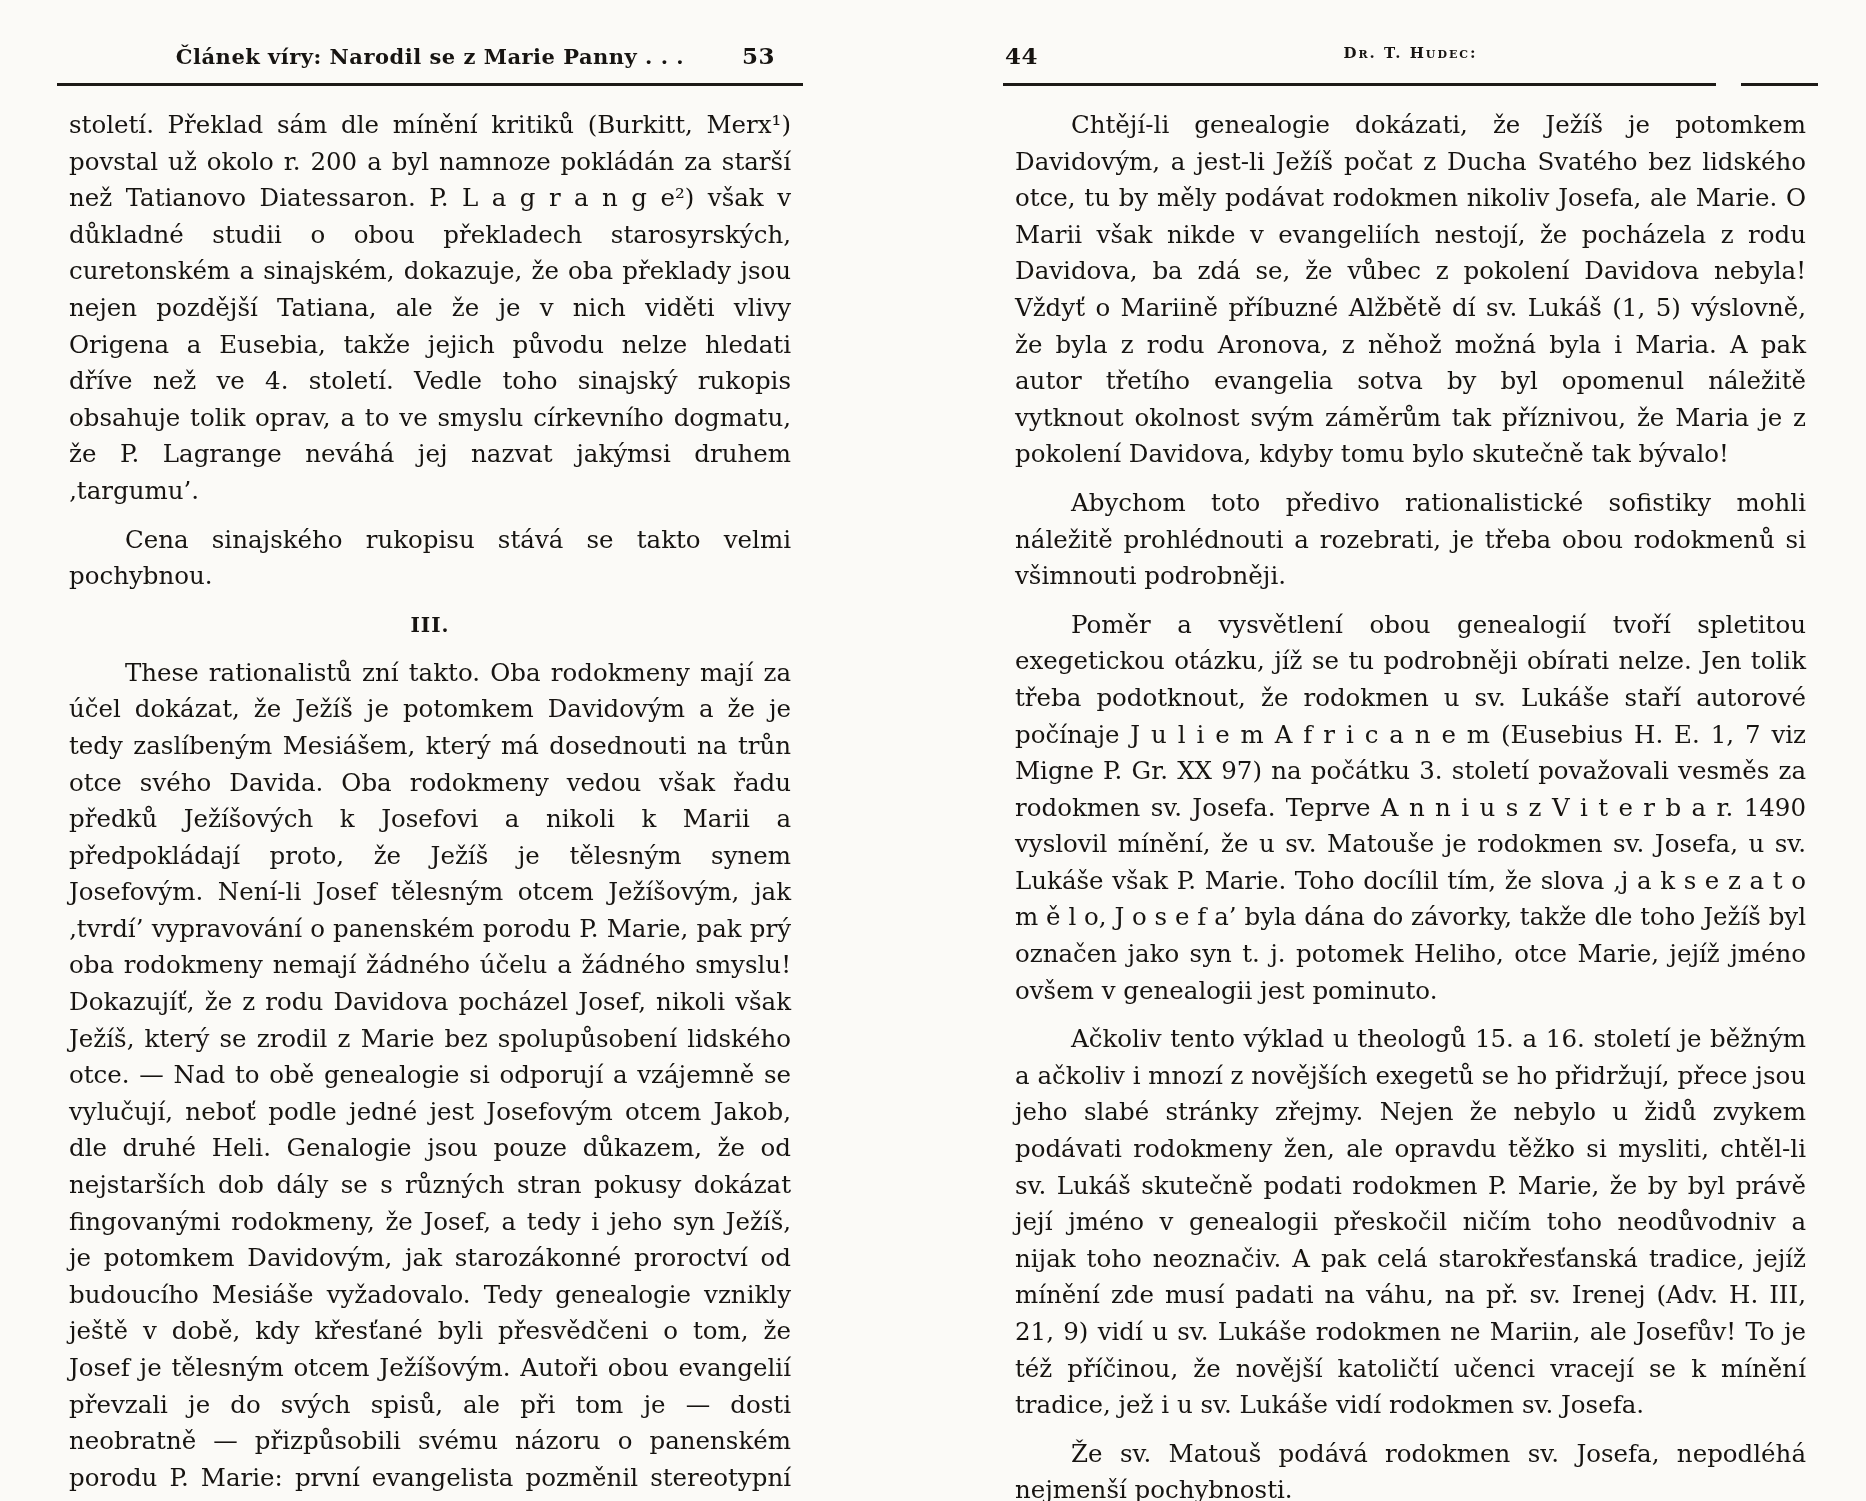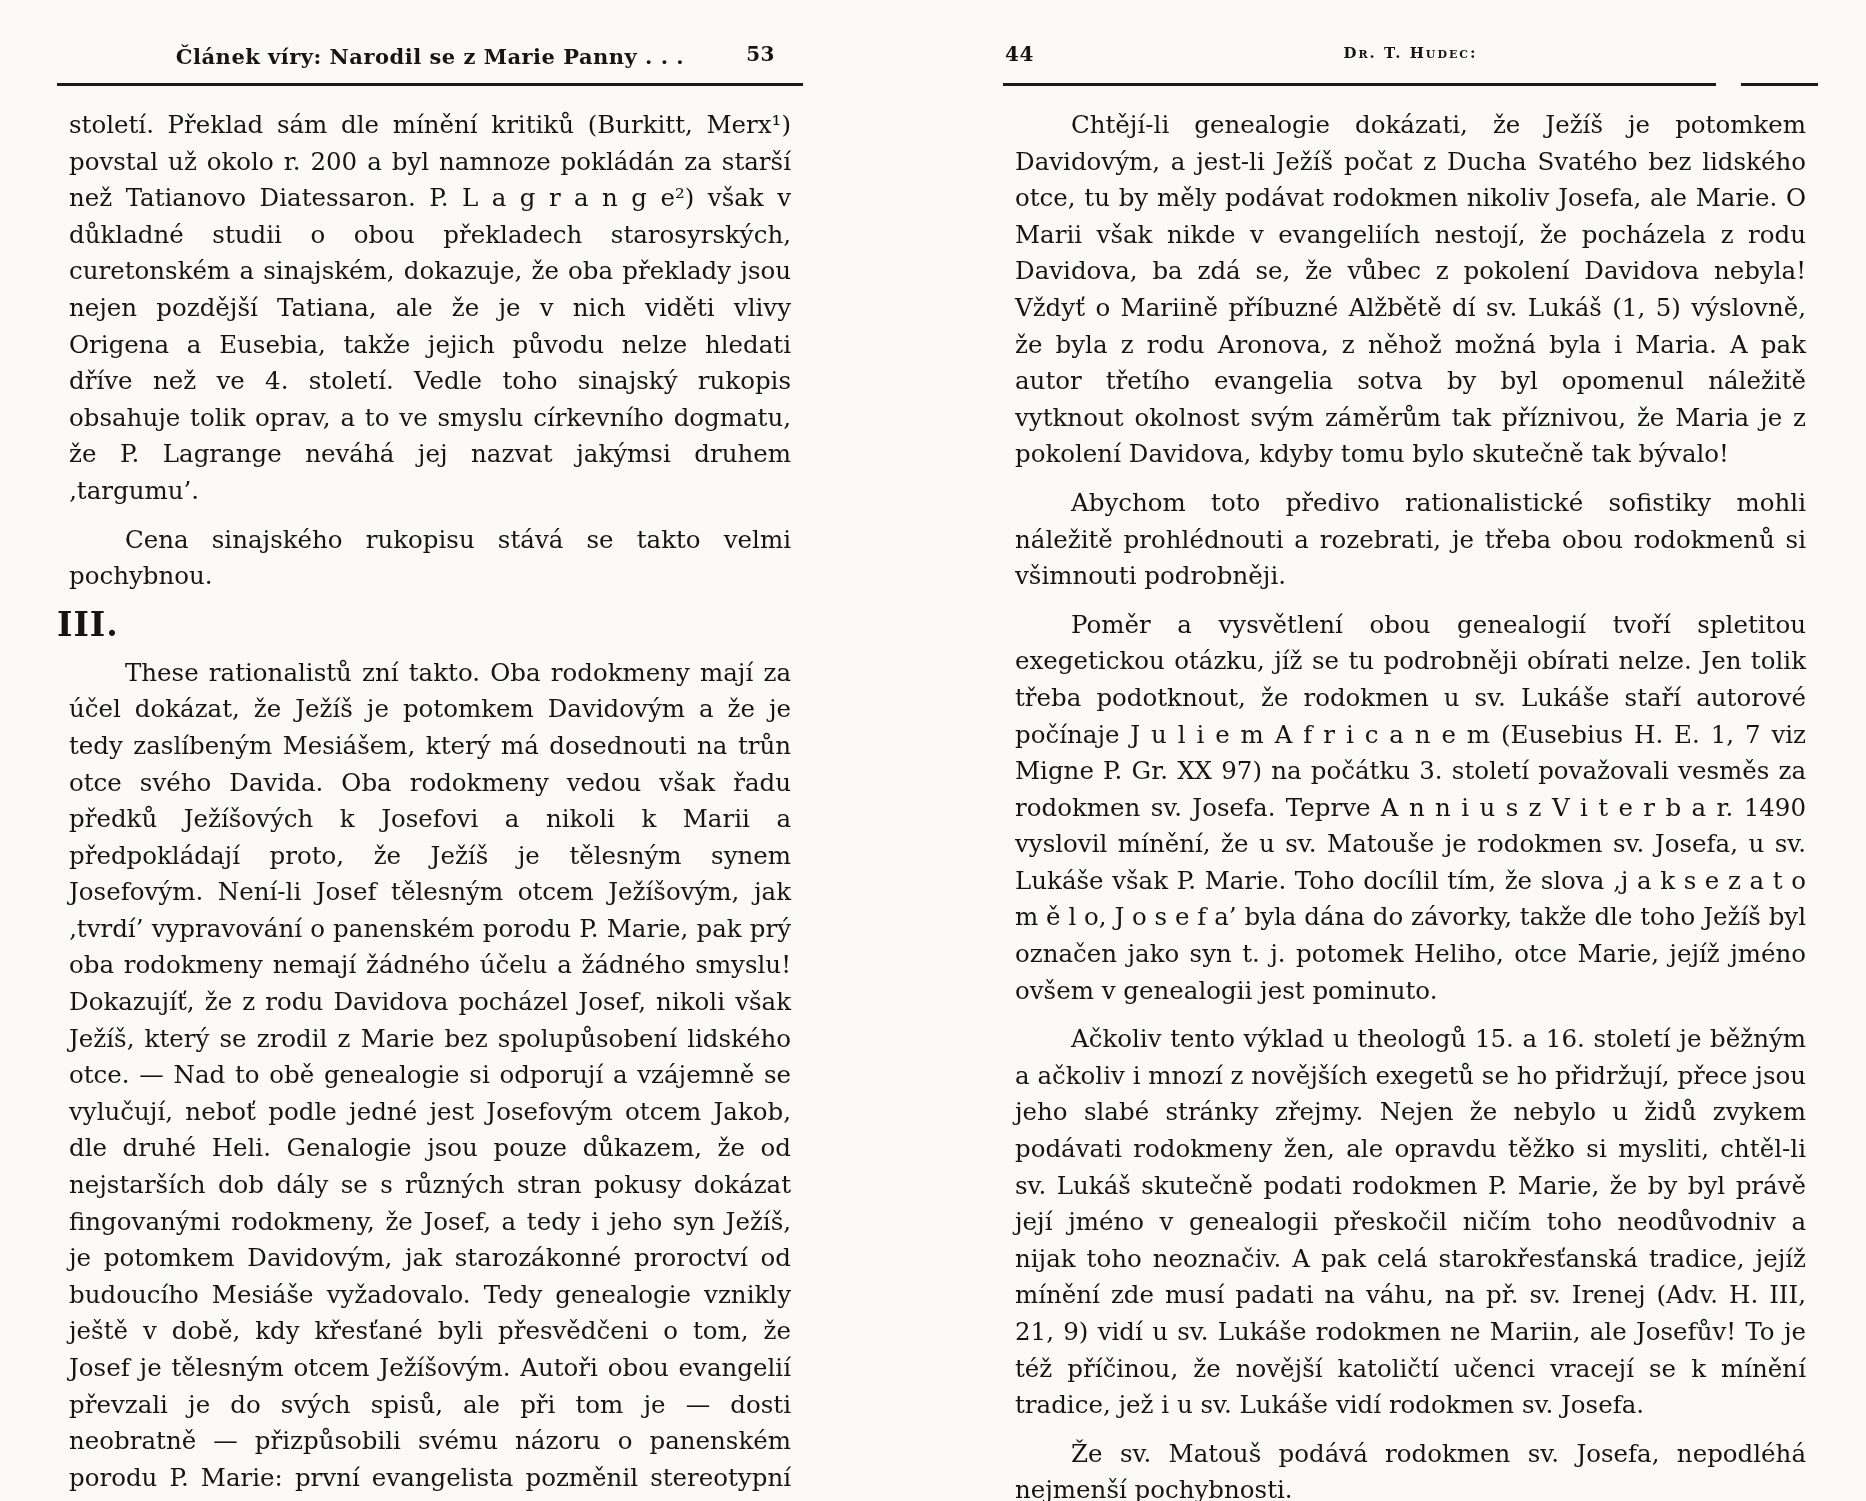--- a/index.html
+++ b/index.html
@@ -42,21 +42,21 @@
   }
   .page-right .running-title {
     font-variant: small-caps;
     font-size: 15px;
     letter-spacing: 2px;
   }
   .page-num {
     position: absolute;
     top: -2px;
     font-weight: 700;
-    font-size: 20px;
+    font-size: 23px;
   }
   .pn-right { right: 28px; }
   .pn-left  { left: 2px; }
 
   .rule {
     margin-top: 9px;
     height: 3px;
     background: #1d1a17;
   }
   .rule-split {
@@ -78,23 +78,23 @@
     hyphens: none;
   }
   .body-text p {
     margin: 12px;
     text-indent: 56px;
   }
   .body-text p.noindent { text-indent: 0; }
 
   .section-heading {
     margin: 12px 0 5px 0;
-    font-size: 33px;
+    font-size: 20px;
     font-weight: 600;
-    text-align: left;
+    text-align: center;
     letter-spacing: 1px;
     line-height: 36px;
   }
 </style>
 </head>
 <body>
 
 <div class="scan">
 
   <section class="page page-left">

